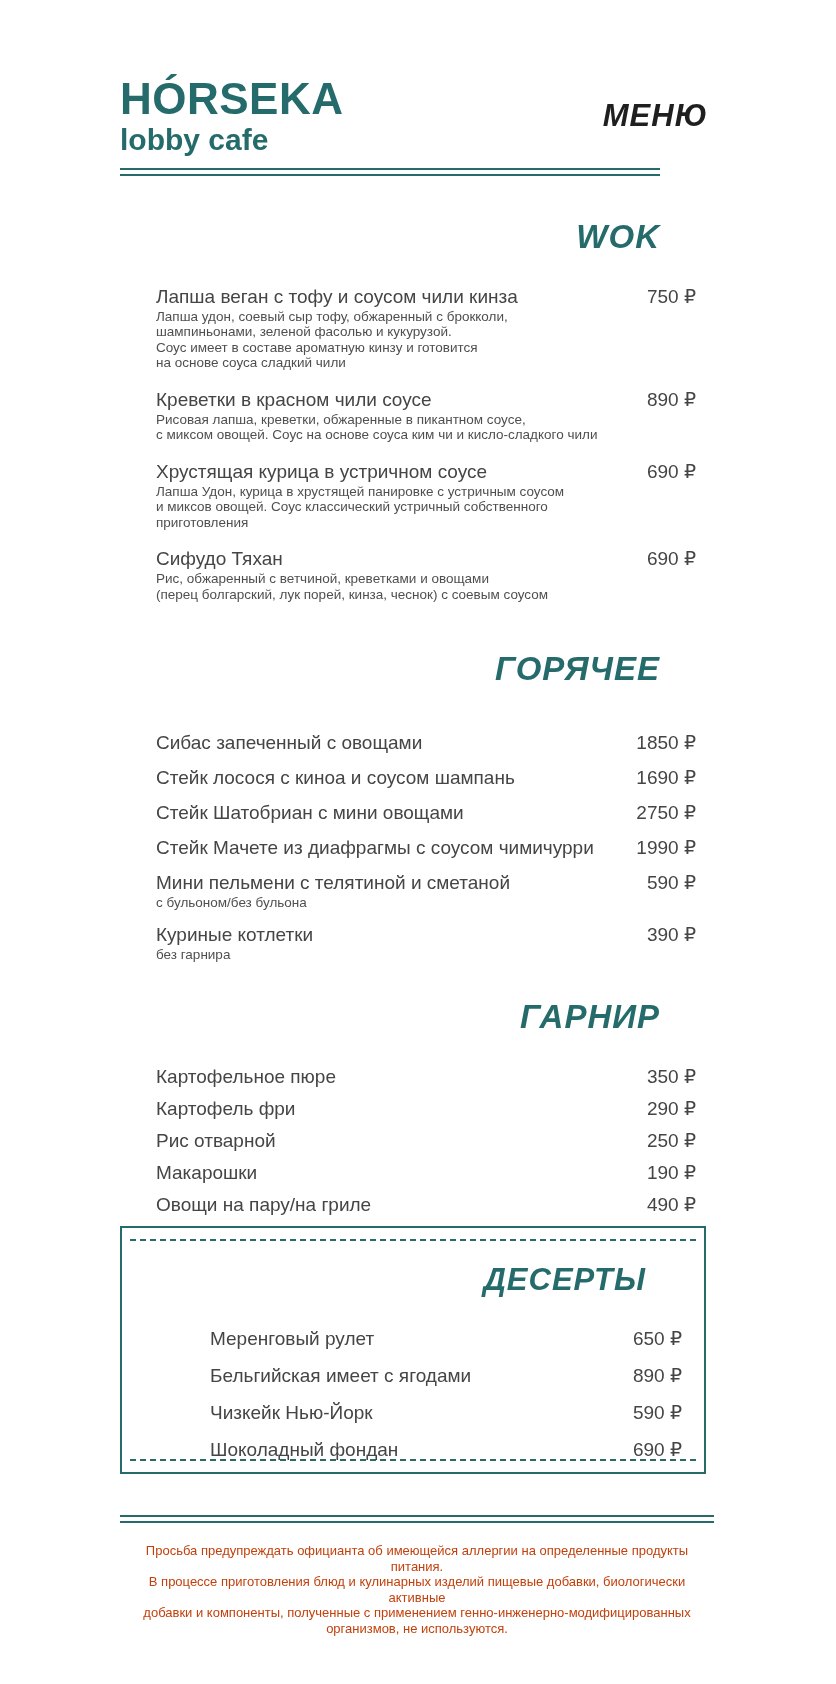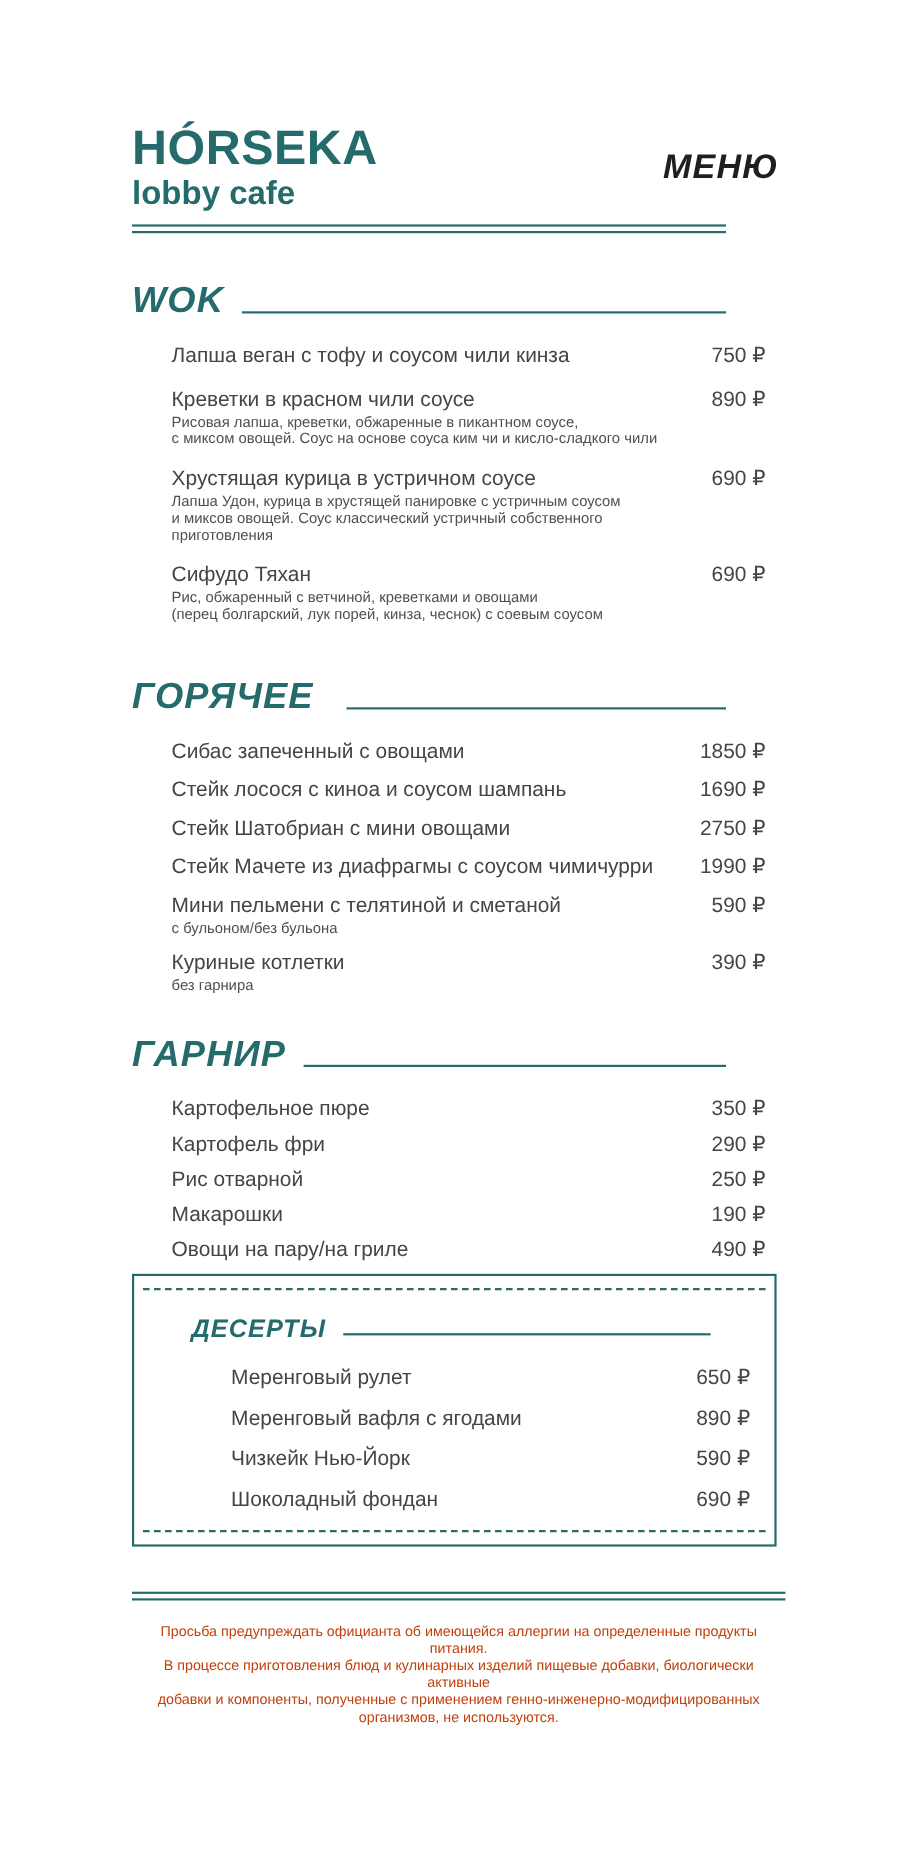--- a/index.html
+++ b/index.html
@@ -3,40 +3,41 @@
 <meta charset="utf-8">
 <style>
   * { margin:0; padding:0; box-sizing:border-box; }
   html,body { background:#ffffff; }
   .page {
     position:relative;
     width:836px; height:1684px;
     background:#ffffff;
     font-family:"Liberation Sans","DejaVu Sans",sans-serif;
     color:#454545;
-    padding:112px 0 0 120px;
+    padding:76px 0 0 120px;
     overflow:hidden;
   }
   
   .header { width:588px; display:flex; justify-content:space-between; align-items:flex-start; }
   .brand-name { font-size:44px; font-weight:700; color:#266b6c; letter-spacing:.5px; line-height:1.05; }
   .brand-sub  { font-size:30px; font-weight:600; color:#266b6c; line-height:1.15; margin-top:1px; }
   .menu-title { font-size:31px; font-style:italic; font-weight:700; color:#1f1f1f; margin-top:22px; letter-spacing:1px; }
   .double-rule {
     width:540px; height:8px;
     border-top:2px solid #266b6c; border-bottom:2px solid #266b6c;
     margin-top:10px;
   }
   
   .section-heading {
     display:flex; align-items:flex-end;
     width:540px;
     font-size:33px; font-style:italic; font-weight:600;
     color:#266b6c; letter-spacing:1px;
     margin:42px 0 20px 0;
+    flex-direction:column;
   }
   .heading-rule { flex:1; border-bottom:2.5px solid #266b6c; margin-left:16px; margin-bottom:7px; }
   .menu-item {
     display:flex; justify-content:space-between; align-items:flex-start;
     width:540px; margin-bottom:17px;margin-left:36px;
   }
   .item-main { flex:1; padding-right:14px; }
   .item-name { font-size:19px; line-height:23px; color:#454545; }
   .item-desc { font-size:13.5px; line-height:15.5px; color:#4f4f4f; white-space:pre-line; margin-top:1px; }
   .item-price { font-size:19px; line-height:23px; color:#454545; white-space:nowrap; }
@@ -52,21 +53,21 @@
     border:2px solid #266b6c;
     margin-top:10px;
     padding:34px 58px 0 52px;
   }
   .dessert-box::before, .dessert-box::after {
     content:""; position:absolute; left:8px; right:8px;
     border-top:2px dashed #2d6a66;
   }
   .dessert-box::before { top:11px; }
   .dessert-box::after  { bottom:11px; }
-  .dessert-box .section-heading { width:100%; margin:0 0 20px 0; font-size:23px; }
+  .dessert-box .section-heading { width:100%; margin:0 0 20px 0; font-size:31px; }
   .dessert-box .menu-item { width:100%; margin-bottom:14px; }
   
   .footer-rule { width:594px; margin-top:41px; }
   .disclaimer {
     width:594px; margin-top:20px;
     font-size:13px; line-height:15.5px;
     color:#c2410c; text-align:center; white-space:pre-line;
   }
 </style>
 </head>
@@ -85,20 +86,24 @@
   <div class="double-rule"></div>
 
   <section class="section-wok">
     <h2 class="section-heading">
       <span>WOK</span>
       <span class="heading-rule"></span>
     </h2>
     <div class="menu-item">
       <div class="item-main">
         <div class="item-name">Лапша веган с тофу и соусом чили кинза</div>
+        <div class="item-desc">Лапша удон, соевый сыр тофу, обжаренный с брокколи,
+шампиньонами, зеленой фасолью и кукурузой.
+Соус имеет в составе ароматную кинзу и готовится
+на основе соуса сладкий чили</div>
       </div>
       <div class="item-price">750 ₽</div>
     </div>
     <div class="menu-item">
       <div class="item-main">
         <div class="item-name">Креветки в красном чили соусе</div>
         <div class="item-desc">Рисовая лапша, креветки, обжаренные в пикантном соусе,
 с миксом овощей. Соус на основе соуса ким чи и кисло-сладкого чили</div>
       </div>
       <div class="item-price">890 ₽</div>
@@ -210,21 +215,21 @@
       <span class="heading-rule"></span>
     </h2>
     <div class="menu-item">
       <div class="item-main">
         <div class="item-name">Меренговый рулет</div>
       </div>
       <div class="item-price">650 ₽</div>
     </div>
     <div class="menu-item">
       <div class="item-main">
-        <div class="item-name">Меренговый вафля с ягодами</div>
+        <div class="item-name">Бельгийская имеет с ягодами</div>
       </div>
       <div class="item-price">890 ₽</div>
     </div>
     <div class="menu-item">
       <div class="item-main">
         <div class="item-name">Чизкейк Нью-Йорк</div>
       </div>
       <div class="item-price">590 ₽</div>
     </div>
     <div class="menu-item">

